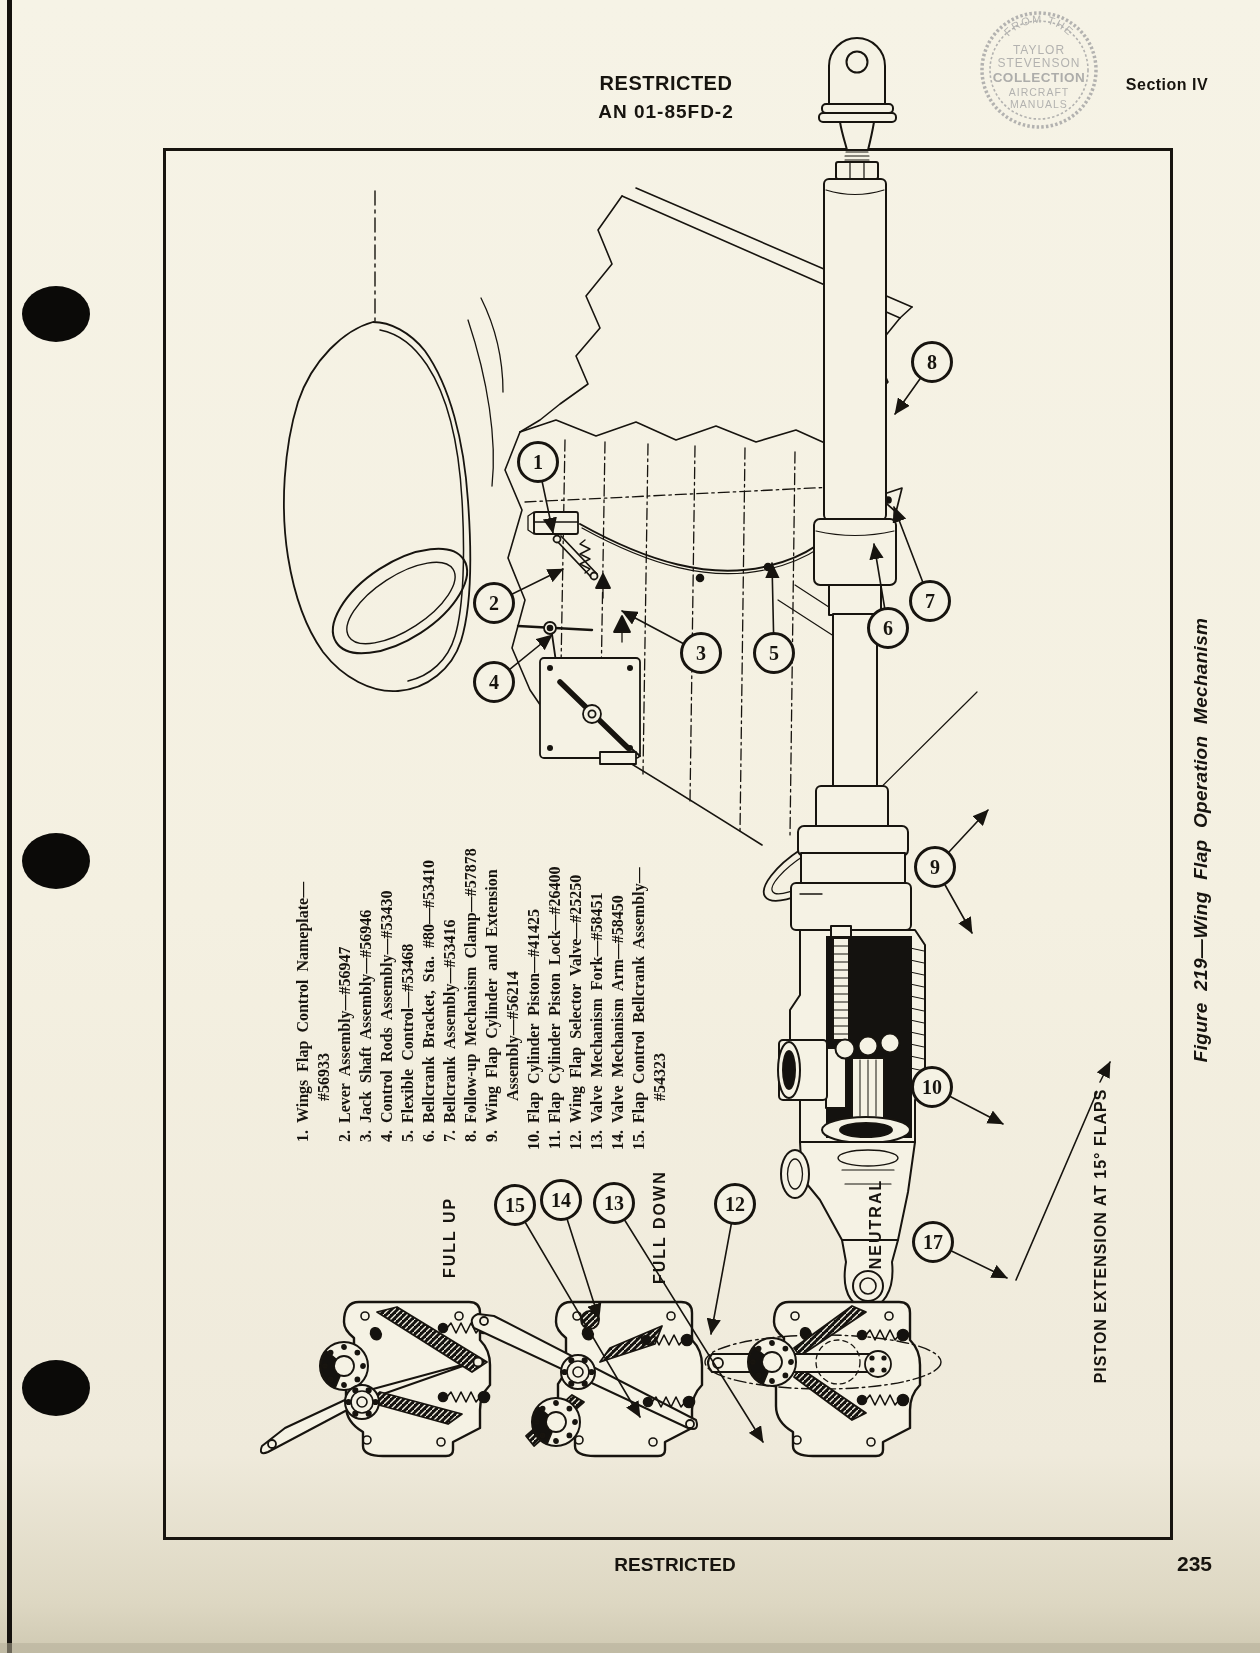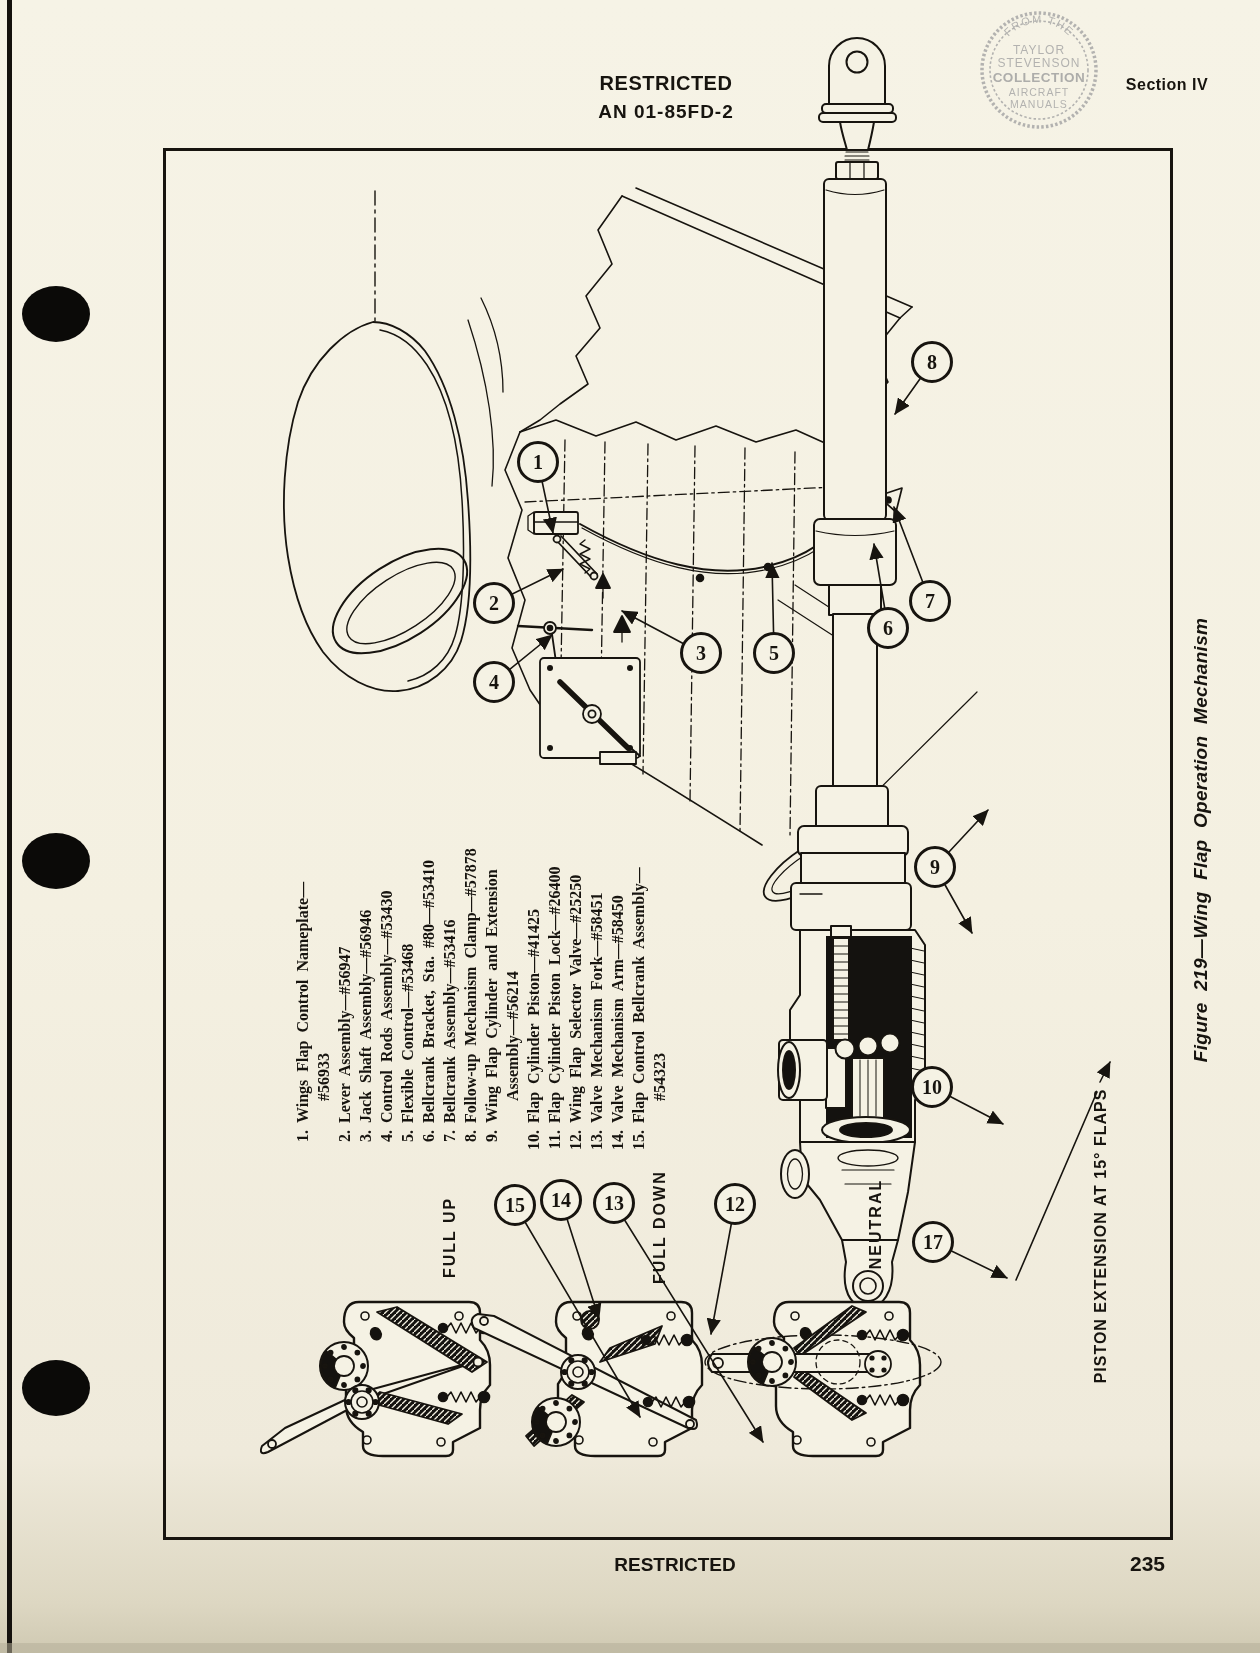--- a/index.html
+++ b/index.html
@@ -11,21 +11,21 @@
   .scan-edge-left{position:absolute;left:7px;top:0;width:5px;height:100%;background:#14110d;}
   .scan-edge-bottom{position:absolute;left:0;bottom:0;width:100%;height:10px;background:#b5af99;opacity:.55;}
   .punch-hole{position:absolute;width:68px;height:56px;border-radius:50%;background:#0b0a08;}
 
   .hdr-block{position:absolute;left:536px;top:72px;width:260px;text-align:center;}
   .hdr-restricted{font-weight:bold;font-size:20px;letter-spacing:.5px;}
   .hdr-doc{font-weight:bold;font-size:19px;letter-spacing:1px;margin-top:6px;}
   .hdr-section{position:absolute;left:1092px;top:76px;width:150px;text-align:center;font-weight:bold;font-size:16px;letter-spacing:.5px;}
 
   .ftr-restricted{position:absolute;left:555px;top:1554px;width:240px;text-align:center;font-weight:bold;font-size:19px;}
-  .ftr-page{position:absolute;left:1130px;top:1552px;width:82px;font-weight:bold;font-size:21px;}
+  .ftr-page{position:absolute;left:1130px;top:1552px;width:82px;text-align:right;font-weight:bold;font-size:21px;}
 
   .figure-border{position:absolute;left:163px;top:148px;width:1010px;height:1392px;border:3.5px solid #17140f;box-sizing:border-box;}
 
   .art{position:absolute;left:0;top:0;pointer-events:none;}
 
   .callout{
     position:absolute;width:42px;height:42px;border:3px solid #17140f;border-radius:50%;
     background:#f5f2e4;box-sizing:border-box;text-align:center;
     font-family:"Liberation Serif",serif;font-weight:bold;font-size:20px;line-height:36px;
   }

